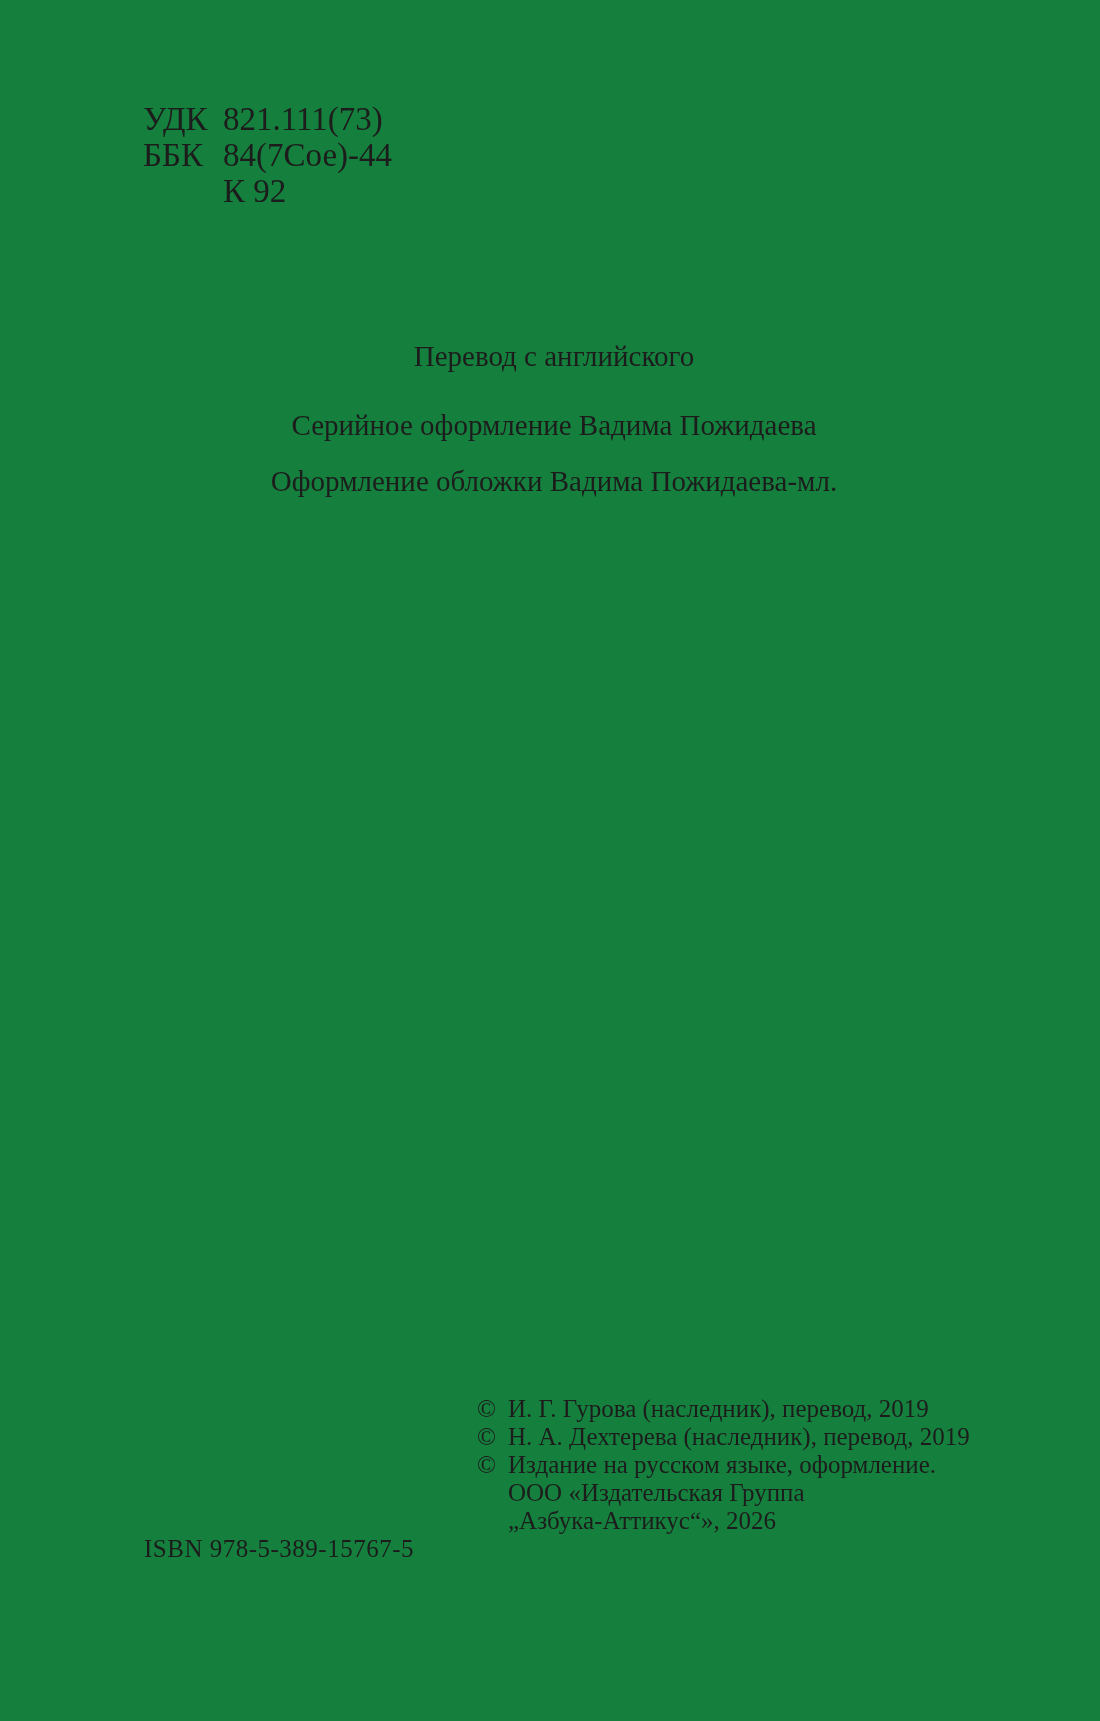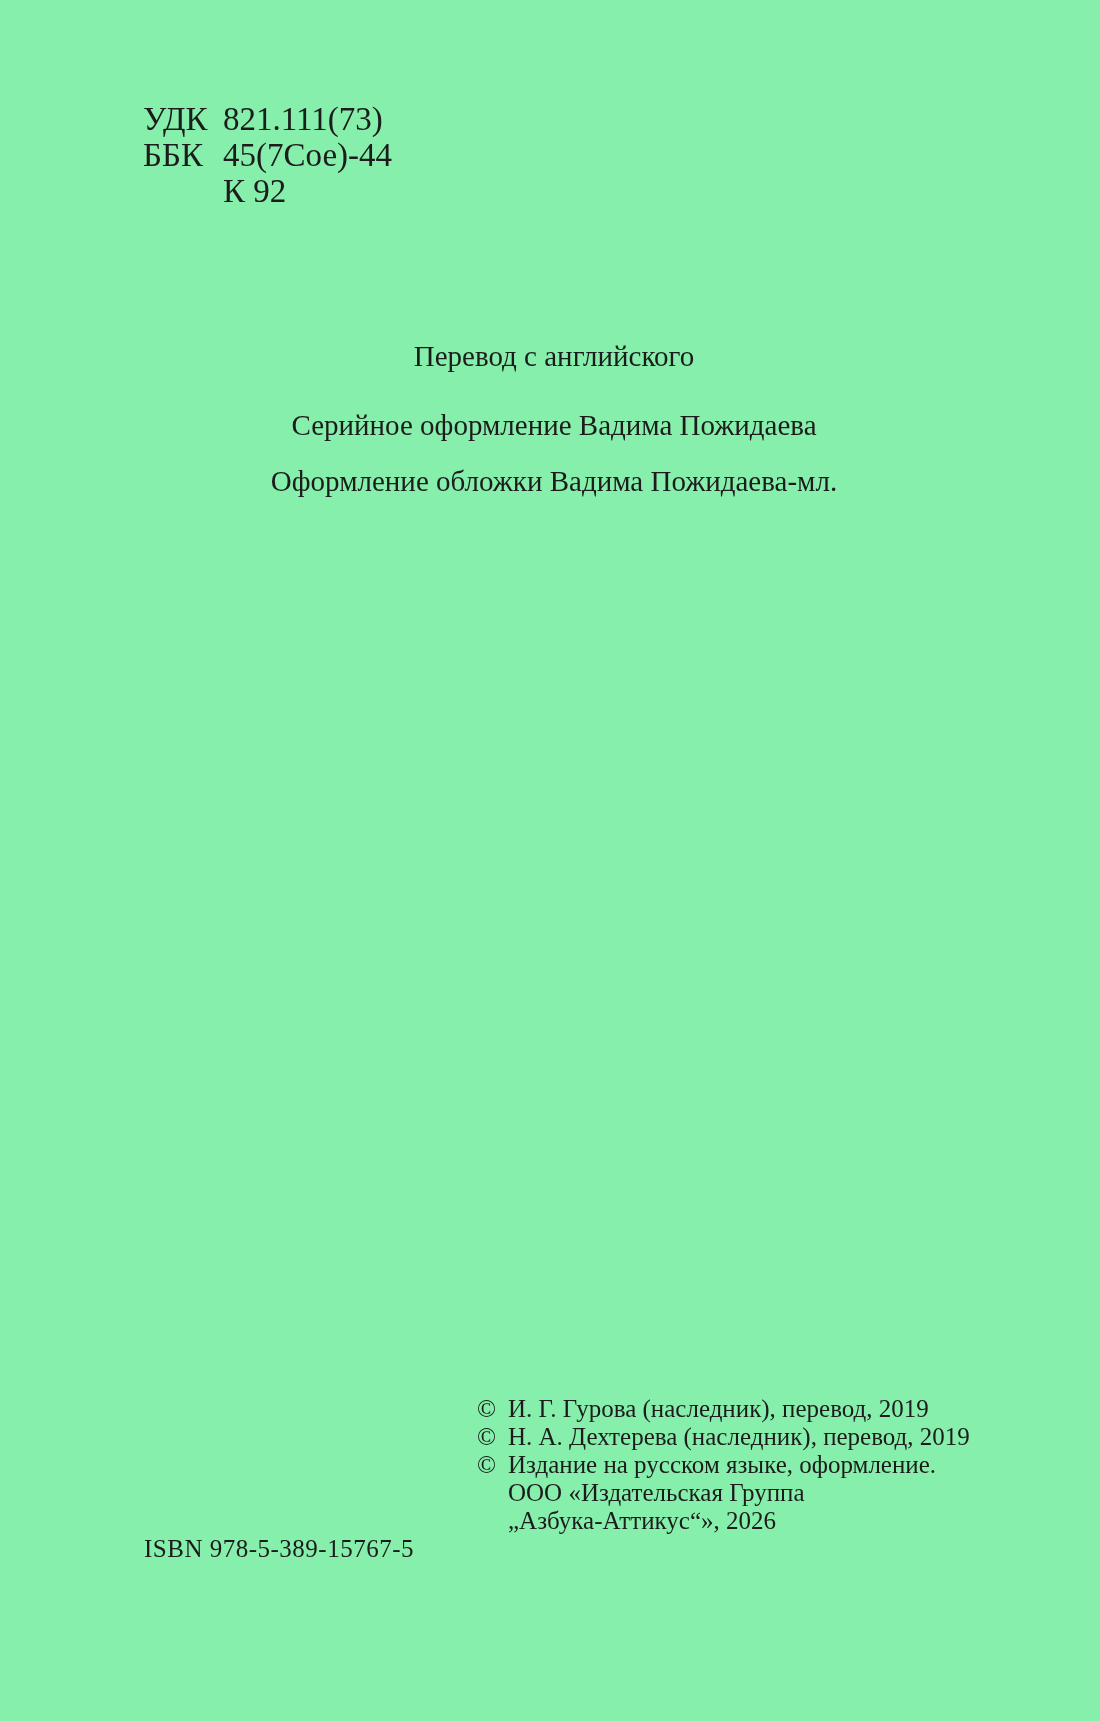--- a/index.html
+++ b/index.html
@@ -1,20 +1,20 @@
 <!DOCTYPE html>
 <html><head>
 <meta charset="utf-8">
 <style>
   html, body { margin: 0; padding: 0; background: #ffffff; }
   .page {
     position: relative;
     width: 1100px;
     height: 1721px;
-    background: #86efac;
+    background: #15803d;
     color: #1c1c1c;
     font-family: "Liberation Serif", "DejaVu Serif", serif;
     overflow: hidden;
   }
 
   
   .classification {
     position: absolute;
     left: 143px;
     top: 101px;
@@ -73,21 +73,21 @@
 
 <div class="page">
 
   <div class="classification">
     <div class="c-row">
       <span class="c-label">УДК</span>
       <span class="c-value">821.111(73)</span>
     </div>
     <div class="c-row">
       <span class="c-label">ББК</span>
-      <span class="c-value">45(7Сое)-44</span>
+      <span class="c-value">84(7Сое)-44</span>
     </div>
     <div class="c-row">
       <span class="c-label"></span>
       <span class="c-value">К 92</span>
     </div>
   </div>
 
   <div class="credits">
     <div class="trans">
       <div>Перевод с английского</div>

